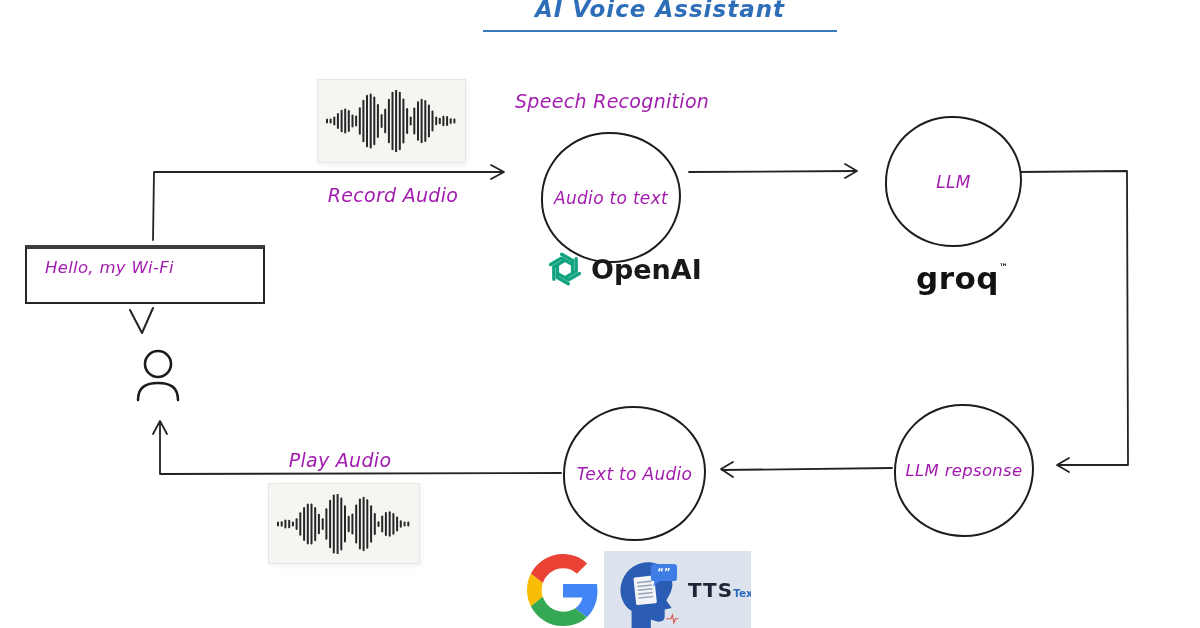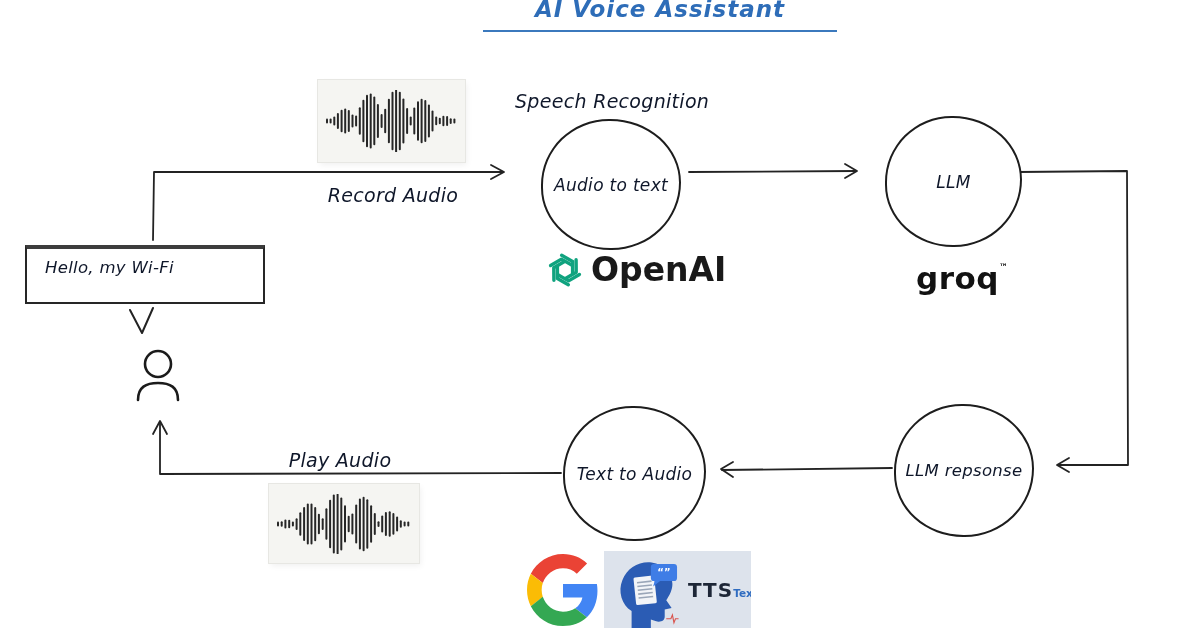--- a/index.html
+++ b/index.html
@@ -1,41 +1,41 @@
 <!DOCTYPE html>
 <html><head>
 <meta charset="utf-8">
 <style>
   html,body{margin:0;padding:0;background:#ffffff;}
   #stage{
     position:relative;width:1200px;height:628px;background:#ffffff;
     overflow:hidden;font-family:"DejaVu Sans",sans-serif;color:#1c1c1c;
   }
   .abs{position:absolute;}
-  .hand{font-style:italic;letter-spacing:.3px;color:#0f172a;}
+  .hand{font-style:italic;letter-spacing:.3px;color:#a21caf;}
   
   .title-wrap{left:483px;top:-4px;width:354px;text-align:center;}
   .title-text{font-size:23px;font-weight:600;font-style:italic;color:#2e6db8;letter-spacing:1px;white-space:nowrap;}
   .title-underline{left:483px;top:30px;width:354px;height:0;border-bottom:2px solid #3b79bd;}
   
   .wavebox{background:#f5f5f2;box-shadow:0 0 0 1px #e7e7e3, 2px 3px 6px rgba(0,0,0,.06);
     display:flex;align-items:center;justify-content:center;}
   
   .node{border:2.2px solid #1d1d1d;border-radius:49% 51% 50% 50%/51% 49% 52% 48%;
     display:flex;align-items:center;justify-content:center;text-align:center;background:#fff;}
   .node span{font-size:17px;}
   
   .bubble{border:2px solid #262626;border-top-width:4px;border-top-color:#3d3d3d;background:#fff;
     padding:8px 0 6px 18px;box-sizing:border-box;}
   .bubble div{font-size:16.5px;line-height:21px;white-space:nowrap;}
   
   .edge-label{font-size:19px;text-align:center;white-space:nowrap;}
   
   .openai{display:flex;align-items:center;gap:7px;}
-  .openai-text{font-size:33px;font-weight:bold;color:#191919;font-family:"DejaVu Sans",sans-serif;}
+  .openai-text{font-size:27px;font-weight:bold;color:#191919;font-family:"DejaVu Sans",sans-serif;}
   .groq{font-size:31px;font-weight:700;color:#121212;letter-spacing:.5px;font-family:"DejaVu Sans",sans-serif;}
   .groq sup{font-size:9px;vertical-align:top;position:relative;top:2px;}
   .tts-badge{width:147px;height:77px;background:#dde3ec;display:flex;align-items:center;overflow:hidden;}
   .tts-texts{display:flex;flex-direction:row;align-items:flex-end;margin-left:-2px;}
   .tts-title{font-size:20px;font-weight:bold;color:#1d2636;letter-spacing:1px;line-height:20px;}
   .tts-sub{font-size:10.5px;font-weight:bold;color:#2f6cc0;white-space:nowrap;line-height:13px;}
   svg{display:block;}
 </style>
 </head>
 <body>
@@ -118,21 +118,21 @@
     <div class="hand">Hello, my Wi-Fi</div>
   </div>
 
   <svg class="abs" style="left:132px;top:347px;" width="52" height="56" viewBox="0 0 52 56" fill="none" stroke="#1b1b1b" stroke-width="2.6">
     <circle cx="26" cy="17" r="13"></circle>
     <path d="M6 53 C6 40 14 36 26 36 C38 36 46 40 46 53" stroke-linecap="round"></path>
   </svg>
 
   <div class="abs edge-label hand" style="left:515px;top:90px;width:185px;">Speech Recognition</div>
 
-  <div class="abs node" style="left:541px;top:119px;width:136px;height:127px;">
+  <div class="abs node" style="left:541px;top:132px;width:136px;height:127px;">
     <span class="hand">Audio to text</span>
   </div>
 
   <div class="abs node" style="left:885px;top:116px;width:133px;height:127px;">
     <span class="hand">LLM</span>
   </div>
 
   <div class="abs node" style="left:894px;top:404px;width:136px;height:129px;">
     <span class="hand" style="font-size:16.5px;text-align:right;">LLM repsonse</span>
   </div>

